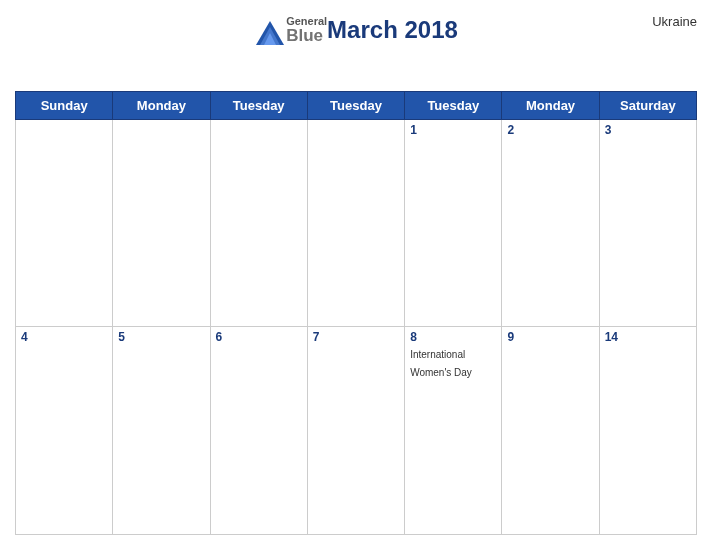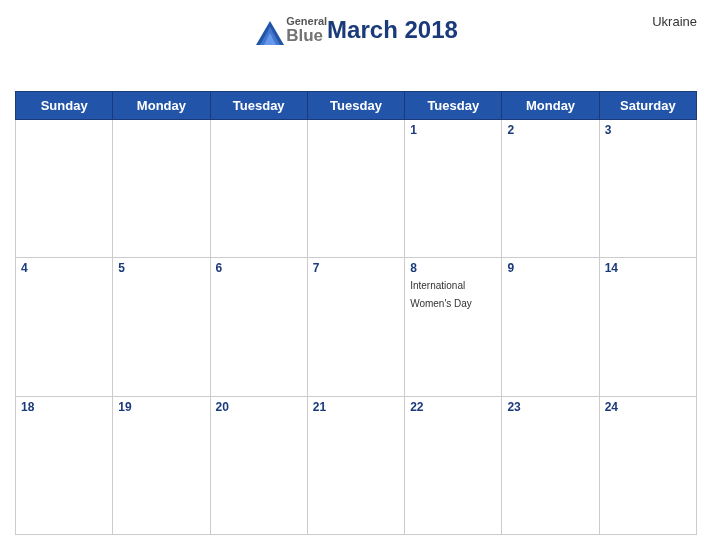--- a/index.html
+++ b/index.html
@@ -165,38 +165,15 @@
             <span class="day-number">7</span>
           </td>
           <td><span class="day-number">8</span><span class="event-text">International Women's Day</span></td>
           <td>
             <span class="day-number">9</span>
           </td>
           <td>
             <span class="day-number">14</span>
           </td>
         </tr>
-        <tr>
-          <td>
-            <span class="day-number">18</span>
-          </td>
-          <td>
-            <span class="day-number">19</span>
-          </td>
-          <td>
-            <span class="day-number">20</span>
-          </td>
-          <td>
-            <span class="day-number">21</span>
-          </td>
-          <td>
-            <span class="day-number">22</span>
-          </td>
-          <td>
-            <span class="day-number">23</span>
-          </td>
-          <td>
-            <span class="day-number">24</span>
-          </td>
-        </tr>
       </tbody>
   </table>
 </div>
 
 </body></html>

